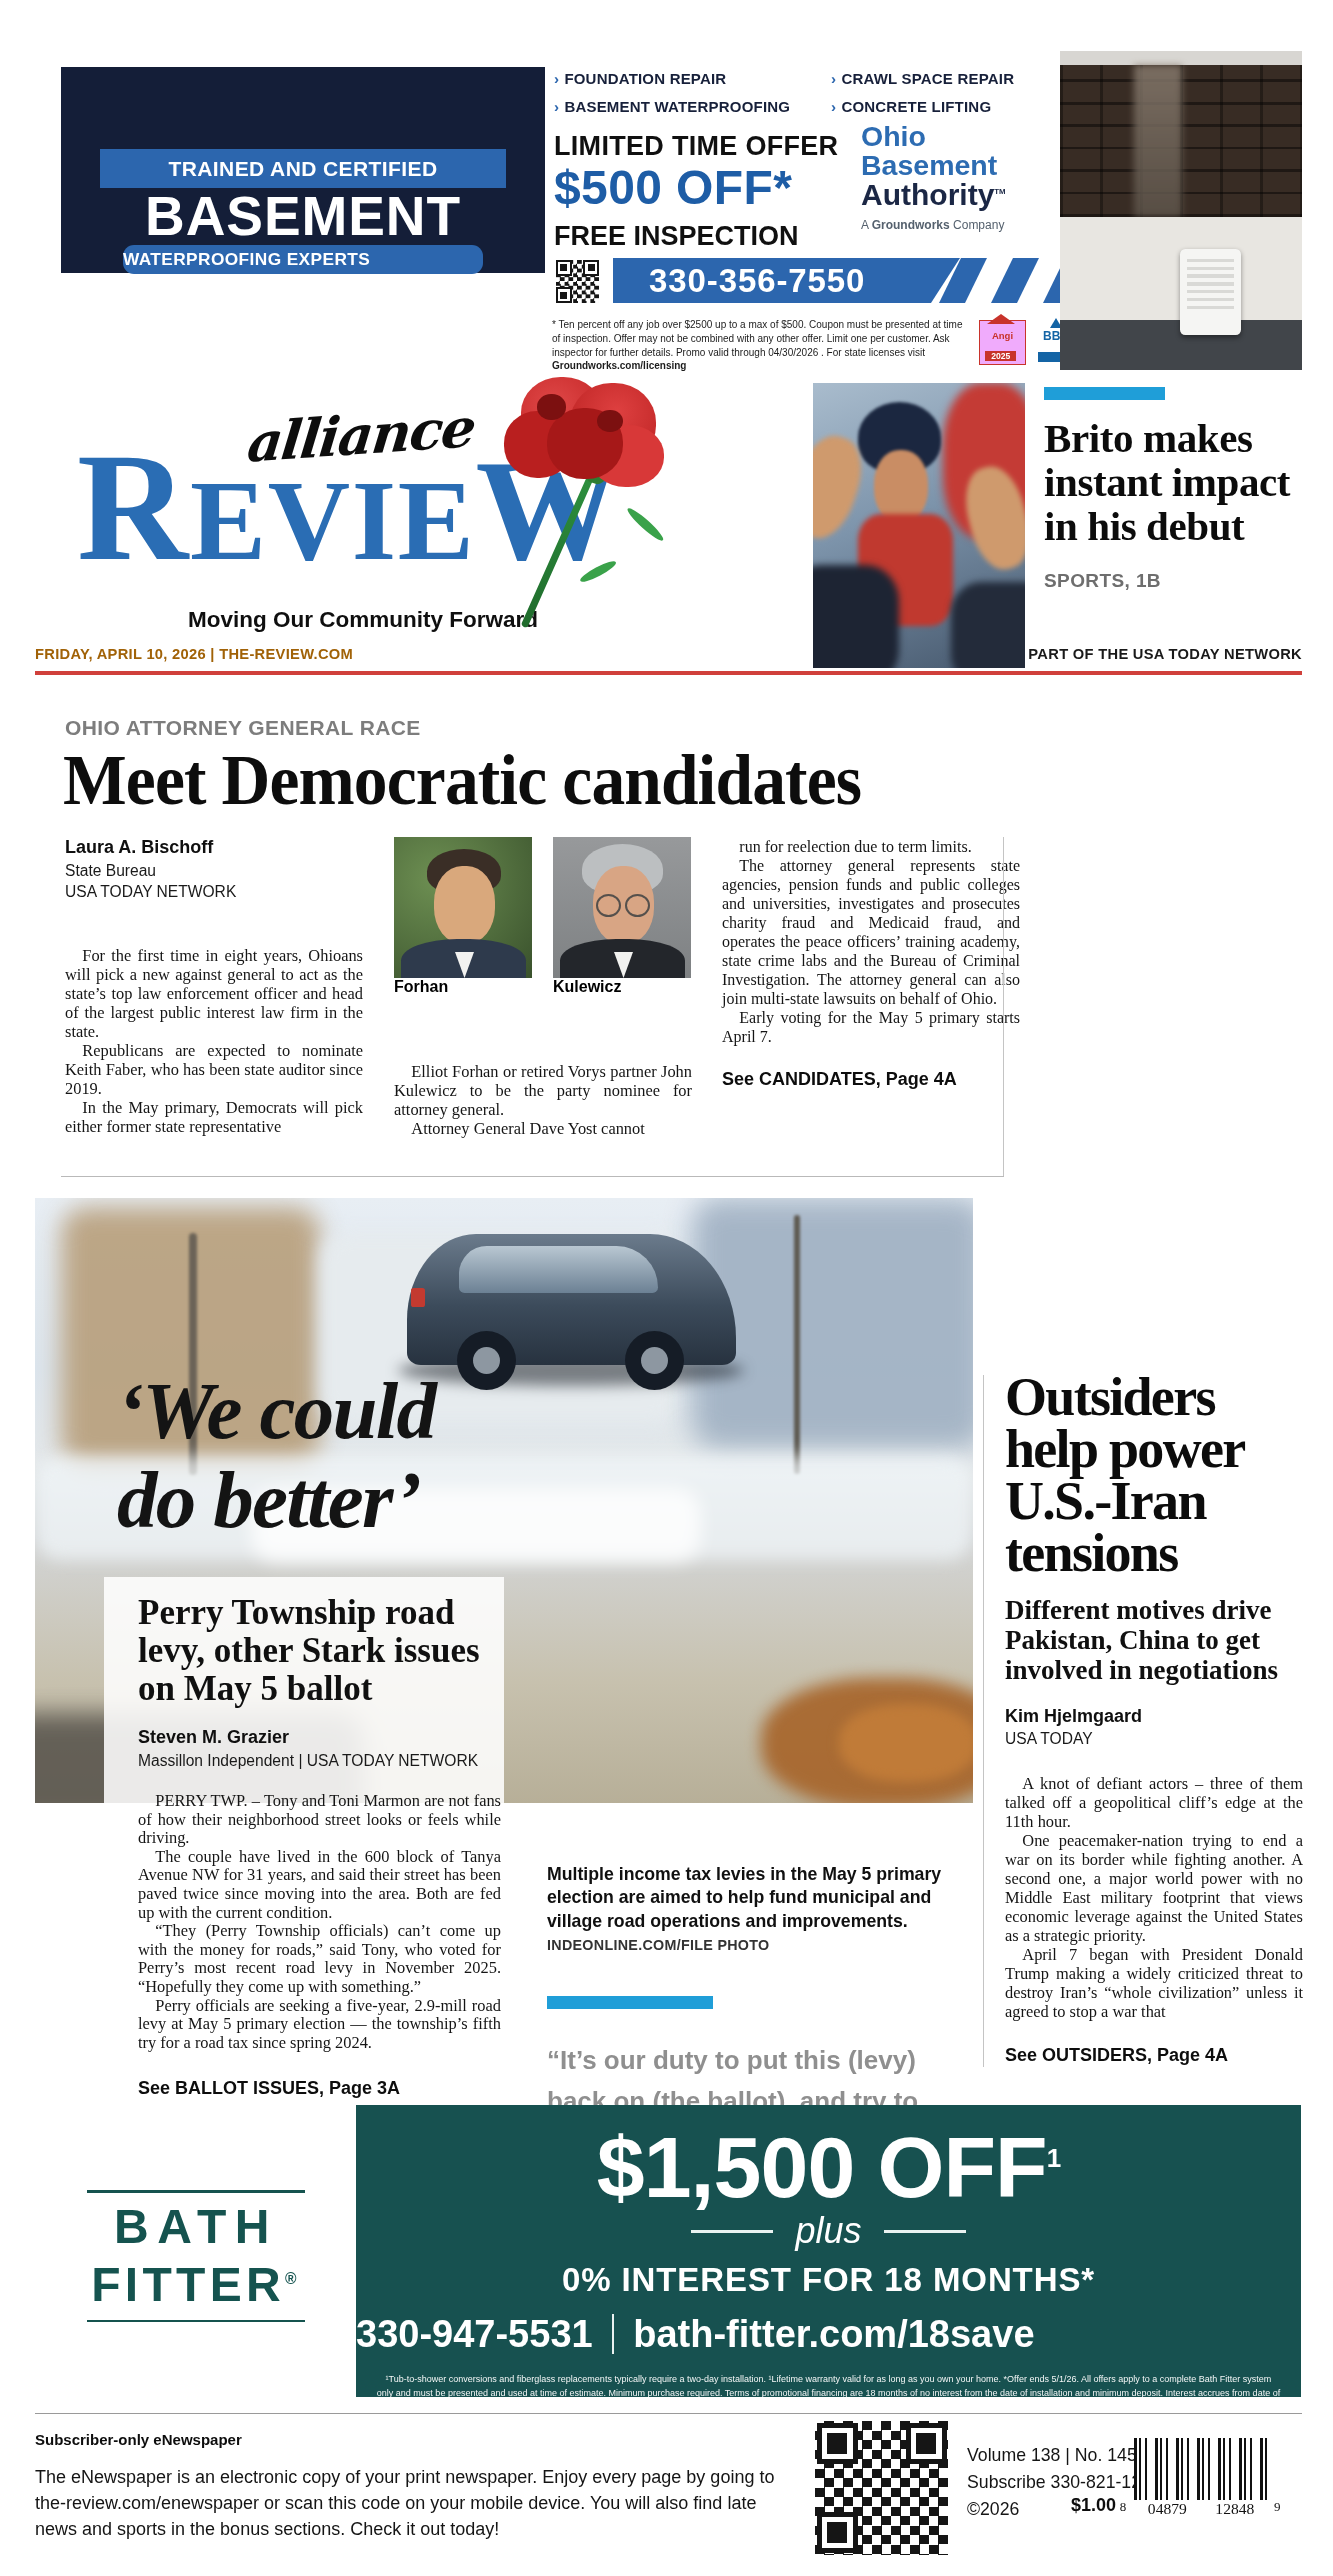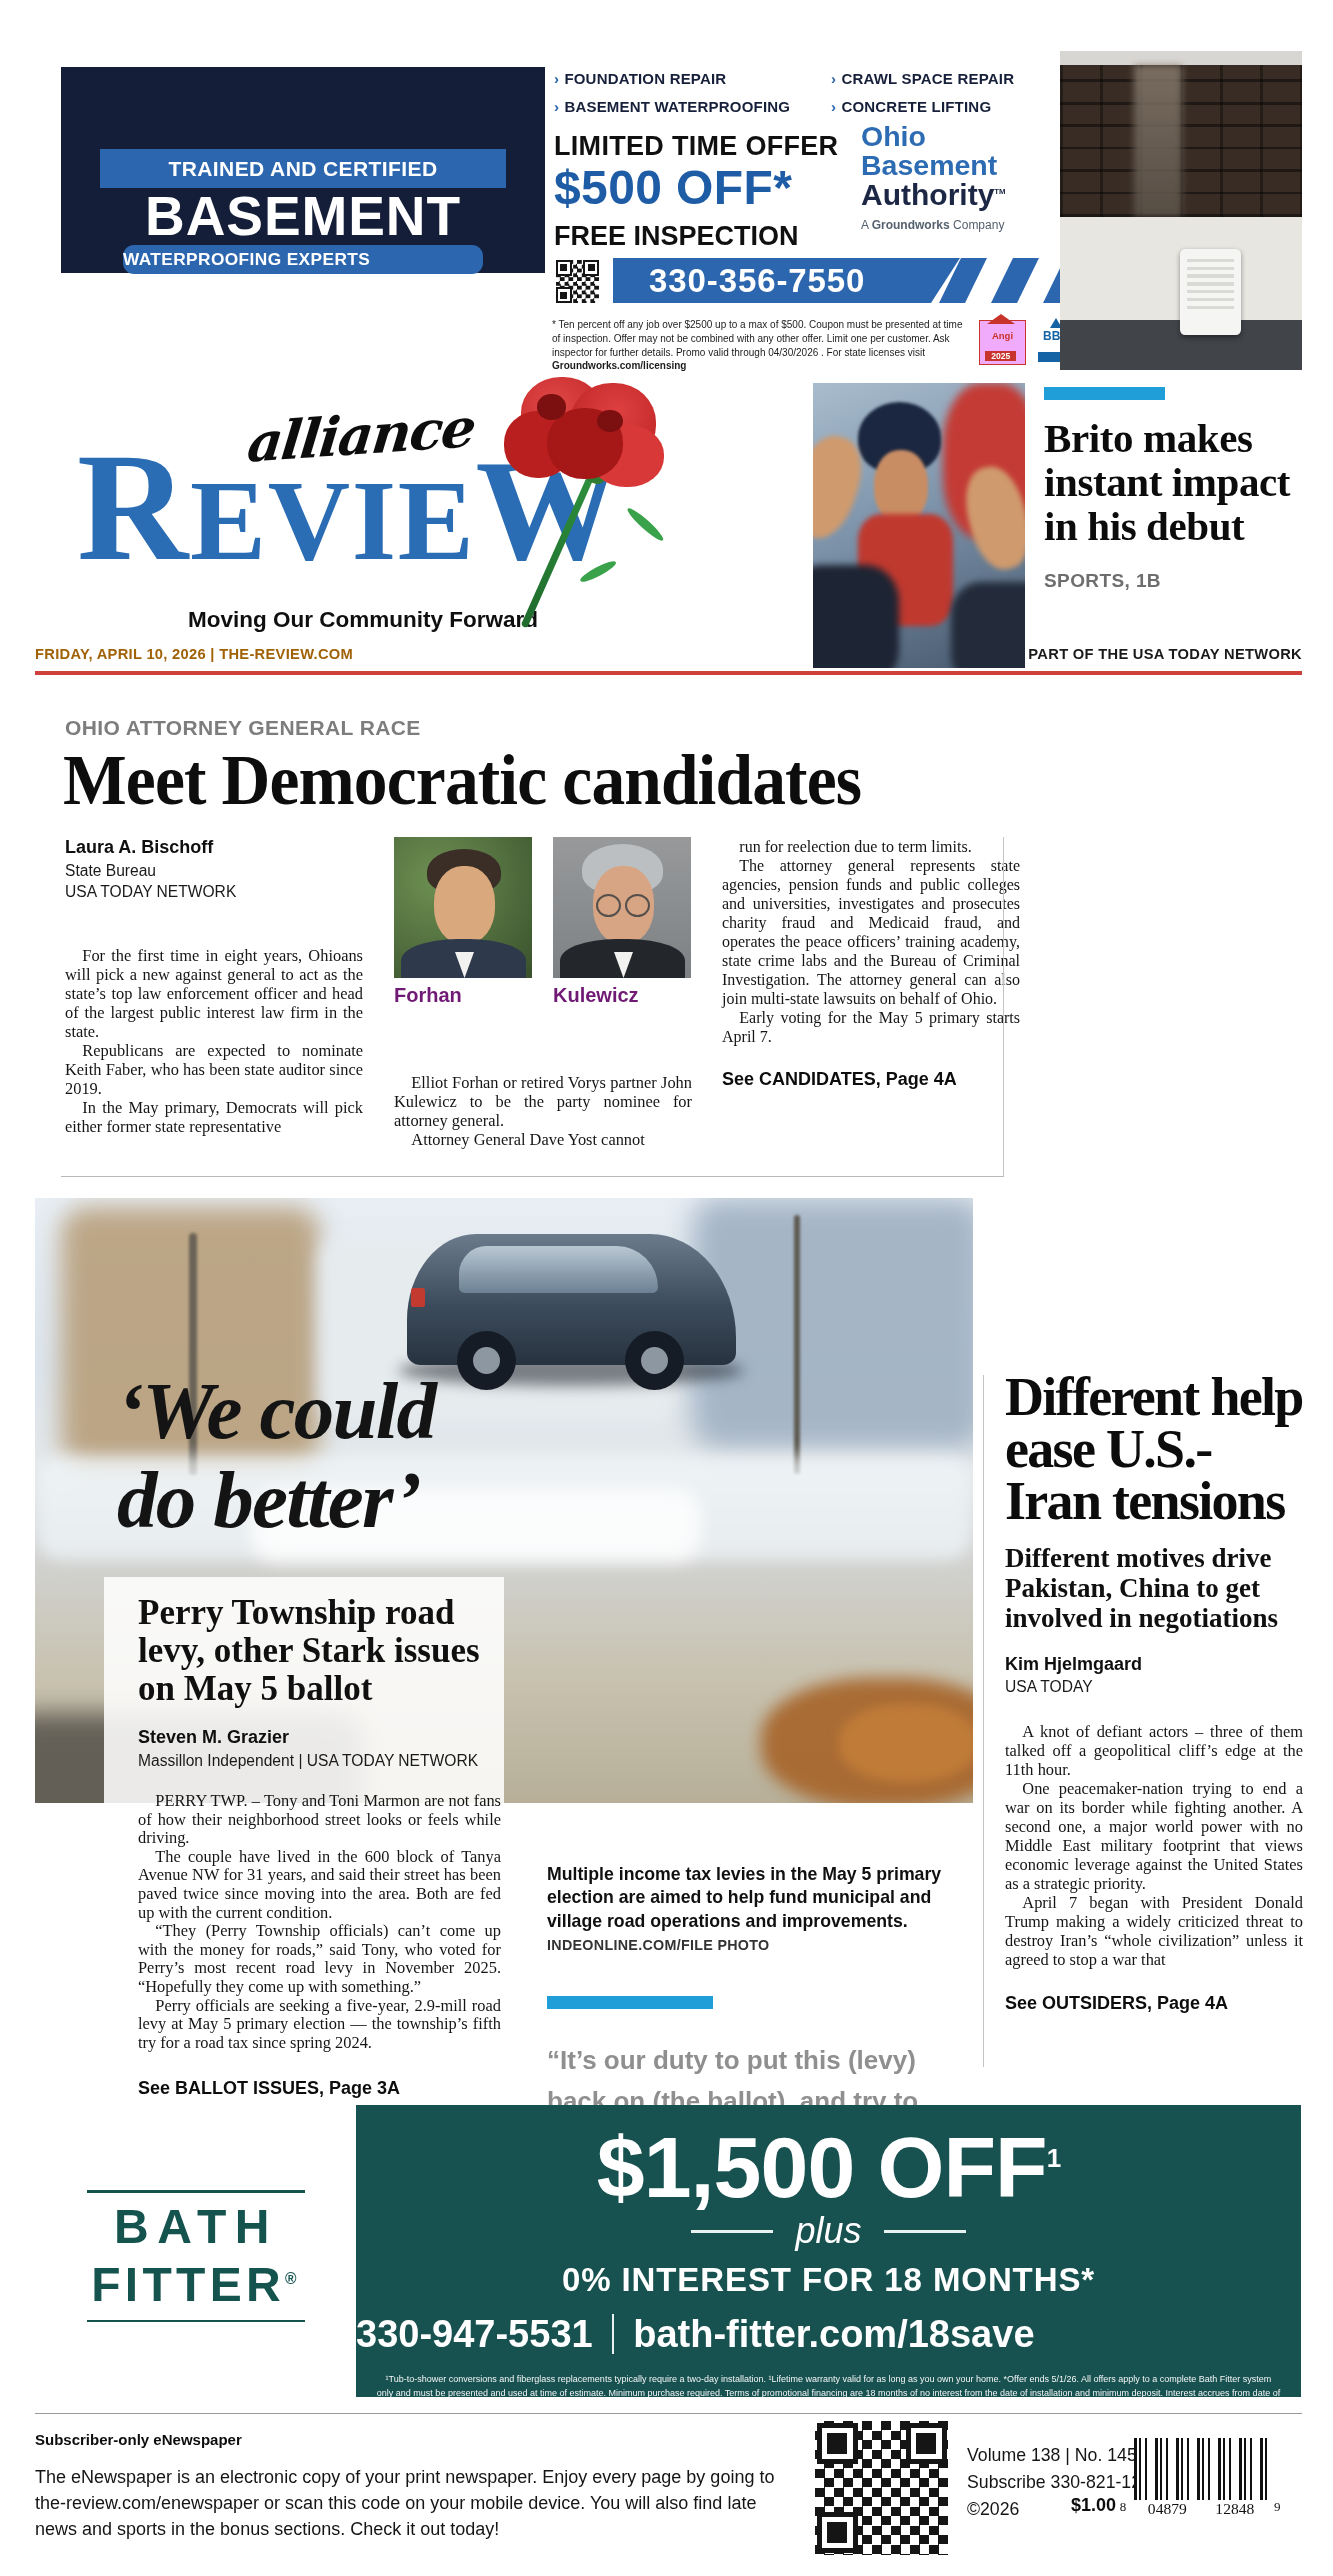--- a/index.html
+++ b/index.html
@@ -98,21 +98,21 @@
   .col{position:absolute;top:145px;width:298px;}
   .c1{left:30px;} .c2{left:359px;} .c3{left:687px;}
   .body p{margin:0;font-family:"Liberation Serif",serif;font-size:16.4px;line-height:19px;
      text-align:justify;text-indent:17.3px;color:#151515;}
   .c1 .body{margin-top:45px;}
   .c3 .body p{font-size:16px;}
   .jump{font-size:18px;font-weight:800;color:#0d0d0d;}
   .photos{display:flex;gap:21px;}
   .headshot{width:138px;}
   .hs-img{position:relative;width:138px;height:141px;overflow:hidden;}
-  .hs-caption{margin-top:6px;font-size:20px;font-weight:800;color:#701a75;}
+  .hs-caption{font-size:16px;font-weight:800;color:#000000;}
   .hs1 .hs-bg{position:absolute;inset:0;background:radial-gradient(circle at 30% 30%,#6d8f52,#39512c);}
   .hs2 .hs-bg{position:absolute;inset:0;background:linear-gradient(#97999b,#7e8183);}
   .hs-hair{position:absolute;border-radius:50% 50% 40% 40%;}
   .hs1 .hs-hair{left:33px;top:12px;width:74px;height:45px;background:#3a2e26;}
   .hs2 .hs-hair{left:29px;top:7px;width:81px;height:50px;background:#bcbfc1;}
   .hs-face{position:absolute;left:40px;top:29px;width:61px;height:78px;border-radius:46%;}
   .hs1 .hs-face{background:#d9a87c;}
   .hs2 .hs-face{background:#d8a584;}
   .hs-body{position:absolute;left:7px;bottom:-8.6px;width:125px;height:48px;border-radius:45% 45% 0 0;}
   .hs1 .hs-body{background:#2e3a4c;}
@@ -404,21 +404,21 @@
     <div class="fcaption"><span>Multiple income tax levies in the May 5 primary election are aimed to help fund municipal and village road operations and improvements. </span><span class="fcredit">INDEONLINE.COM/FILE PHOTO</span></div>
     <div class="cap-bluebar"></div>
     <div class="pullquote">“It’s our duty to put this (levy) back on (the ballot), and try to get the job done.”</div>
     <div class="pq-name">Ralph DeChiara Jr.</div>
     <div class="pq-role">Perry Township Trustee</div>
   </div>
 
   <div class="abs vrule2"></div>
 
   <div class="abs iran">
-    <div class="iran-headline">Different help ease U.S.-Iran tensions</div>
+    <div class="iran-headline">Outsiders help power U.S.-Iran tensions</div>
     <div class="iran-subhead">Different motives drive Pakistan, China to get involved in negotiations</div>
     <div class="bl-name">Kim Hjelmgaard</div>
     <div class="bl-org">USA TODAY</div>
     <div class="body">
       <p>A knot of defiant actors – three of them talked off a geopolitical cliff’s edge at the 11th hour.</p>
       <p>One peacemaker-nation trying to end a war on its border while fighting another. A second one, a major world power with no Middle East military footprint that views economic leverage against the United States as a strategic priority.</p>
       <p>April 7 began with President Donald Trump making a widely criticized threat to destroy Iran’s “whole civilization” unless it agreed to stop a war that</p>
     </div>
     <div class="jump">See OUTSIDERS, Page 4A</div>
   </div>

